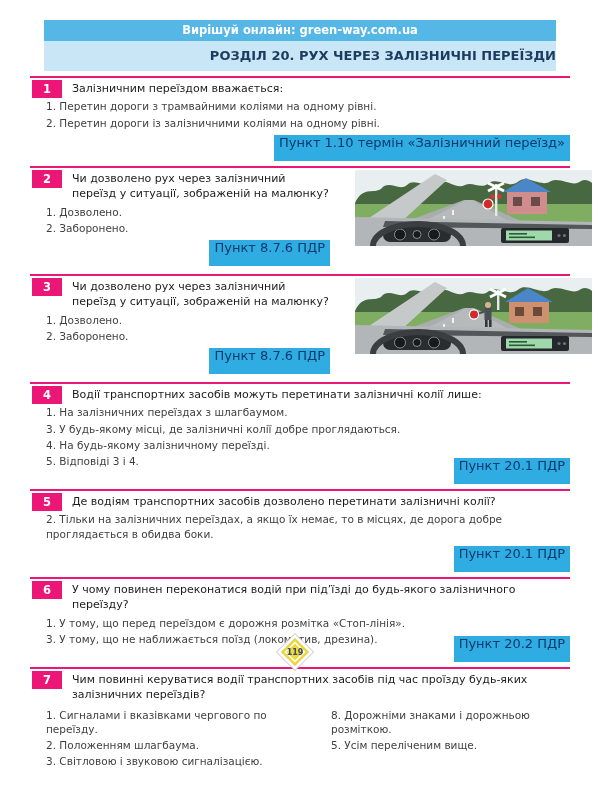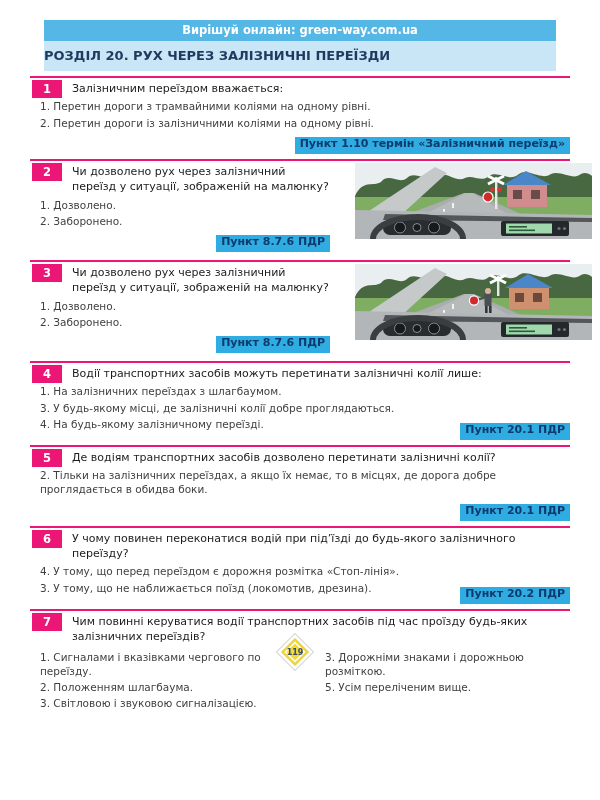--- a/index.html
+++ b/index.html
@@ -2,33 +2,33 @@
 <html><head>
 <meta charset="utf-8">
 <style>
   html,body{margin:0;padding:0}
   body{width:600px;height:800px;background:#ffffff;overflow:hidden;
        font-family:"DejaVu Sans","Liberation Sans",sans-serif;color:#3f3f3f}
   .page{box-sizing:border-box;width:600px;height:681px;padding:20px 30px 0;position:relative}
 
   .banner{margin:0 14px;background:#55b7e5;color:#fff;text-align:center;
           font-weight:bold;font-size:11.5px;padding:3px 0 4px}
-  .section-title{margin:0 14px;background:#c8e6f6;color:#1d3a5f;text-align:left;
+  .section-title{margin:0 14px;background:#c8e6f6;color:#1d3a5f;text-align:right;
           font-weight:bold;font-size:13px;padding:7px 0 8px}
 
   .q{border-top:2px solid #ec1677;margin-top:5px;padding-top:2px}
   .q-headp{margin:1px 0 3px;font-size:11px;line-height:1.4;overflow:visible}
   .q-num{float:left;background:#ec1677;color:#fff;font-weight:bold;width:30px;text-align:center;
          margin:-1px 10px 1px 2px;padding:1px 0;font-size:11.5px}
   .q-title{font-weight:normal;color:#1c1c1c}
   .answers{font-size:10.5px;line-height:1.35;color:#3f3f3f;clear:none}
-  .ans{margin:2px 10px}
+  .ans{margin:2px 16px}
   .ref-row{text-align:right;margin:2px 0 3px}
-  .ref{display:inline-block;background:#2face1;color:#0e3a6e;font-weight:bold;
-       font-size:11px;padding:0 5px 4px}
+  .ref{display:inline-block;background:#2face1;color:#0e3a6e;font-weight:normal;
+       font-size:13px;padding:0 5px 11px}
   .ref-up{margin-top:-15px}
 
   .cols{display:flex}
   .col1{width:285px;flex:none}
   .col2{flex:1}
 
   .q-cols{display:flex;align-items:flex-start}
   .q-left{width:300px;flex:none}
   .q-img{width:237px;height:76px;margin-left:auto;margin-right:-22px;flex:none}
   .q-img svg{display:block;width:237px;height:76px}
@@ -167,20 +167,21 @@
 
   <section class="q">
     <div class="q-headp">
       <span class="q-num">4</span>
       <span class="q-title">Водії транспортних засобів можуть перетинати залізничні колії лише:</span>
     </div>
     <div class="answers">
       <div class="ans">1. На залізничних переїздах з шлагбаумом.</div>
       <div class="ans">3. У будь-якому місці, де залізничні колії добре проглядаються.</div>
       <div class="ans">4. На будь-якому залізничному переїзді.</div>
+      <div class="ans">5. Відповіді 3 і 4.</div>
     </div>
     <div class="ref-row ref-up"><span class="ref">Пункт 20.1 ПДР</span></div>
   </section>
 
   <section class="q">
     <div class="q-headp">
       <span class="q-num">5</span>
       <span class="q-title">Де водіям транспортних засобів дозволено перетинати залізничні колії?</span>
     </div>
     <div class="answers">
@@ -188,39 +189,39 @@
     </div>
     <div class="ref-row"><span class="ref">Пункт 20.1 ПДР</span></div>
   </section>
 
   <section class="q">
     <div class="q-headp">
       <span class="q-num">6</span>
       <span class="q-title">У чому повинен переконатися водій при під’їзді до будь-якого залізничного переїзду?</span>
     </div>
     <div class="answers">
-      <div class="ans">4. У тому, що перед переїздом є дорожня розмітка «Стоп-лінія».</div>
+      <div class="ans">1. У тому, що перед переїздом є дорожня розмітка «Стоп-лінія».</div>
       <div class="ans">3. У тому, що не наближається поїзд (локомотив, дрезина).</div>
     </div>
     <div class="ref-row ref-up"><span class="ref">Пункт 20.2 ПДР</span></div>
   </section>
 
   <section class="q">
     <div class="q-headp">
       <span class="q-num">7</span>
       <span class="q-title">Чим повинні керуватися водії транспортних засобів під час проїзду будь-яких залізничних переїздів?</span>
     </div>
     <div class="cols">
       <div class="answers col1">
         <div class="ans">1. Сигналами і вказівками чергового по переїзду.</div>
         <div class="ans">2. Положенням шлагбаума.</div>
         <div class="ans">3. Світловою і звуковою сигналізацією.</div>
       </div>
       <div class="answers col2">
-        <div class="ans">3. Дорожніми знаками і дорожньою розміткою.</div>
+        <div class="ans">8. Дорожніми знаками і дорожньою розміткою.</div>
         <div class="ans">5. Усім переліченим вище.</div>
 
       </div>
     </div>
   </section>
 
   <div class="footer">
     <svg width="40" height="40" viewBox="0 0 40 40">
       <polygon points="20,1.5 38.5,20 20,38.5 1.5,20" fill="#ffffff" stroke="#c2c2c2" stroke-width="1"></polygon>
       <polygon points="20,6.5 33.5,20 20,33.5 6.5,20" fill="#f0d93c" stroke="#d8c22e" stroke-width="0.8"></polygon>

